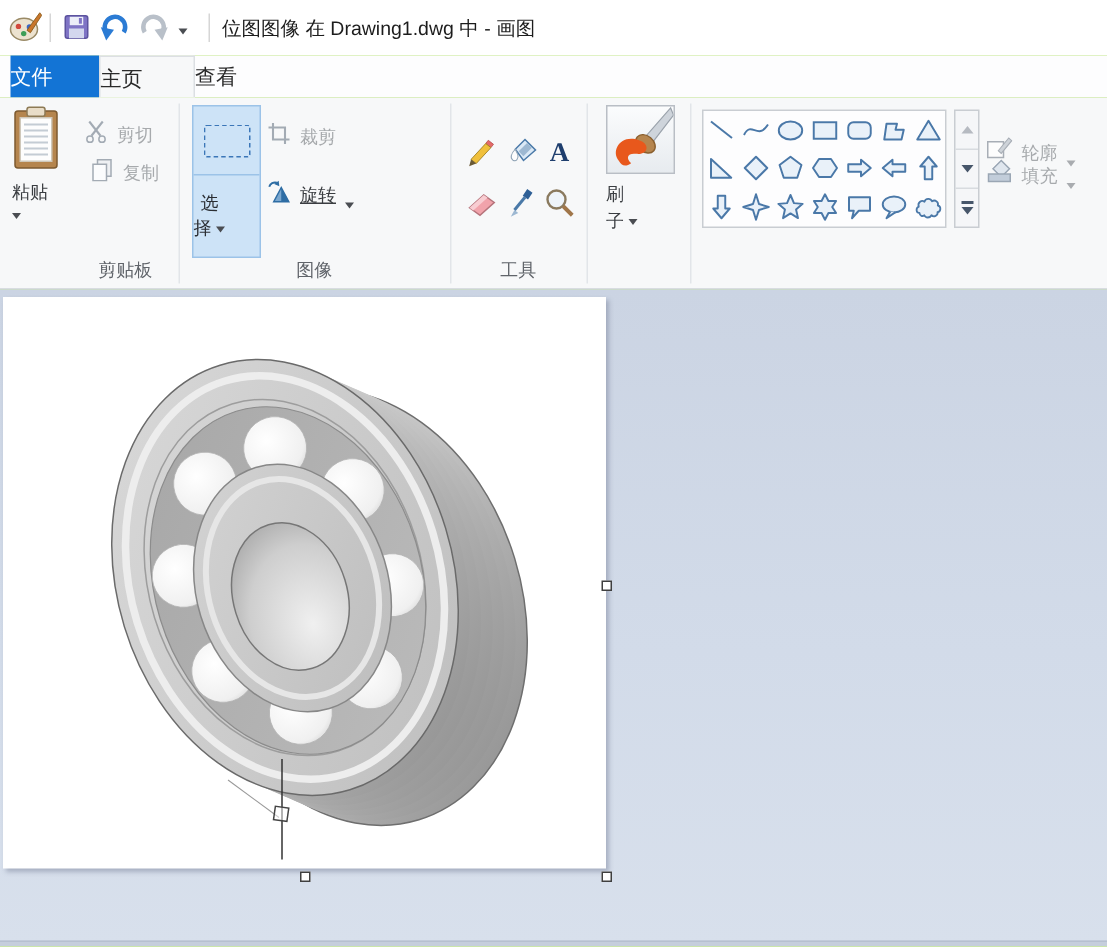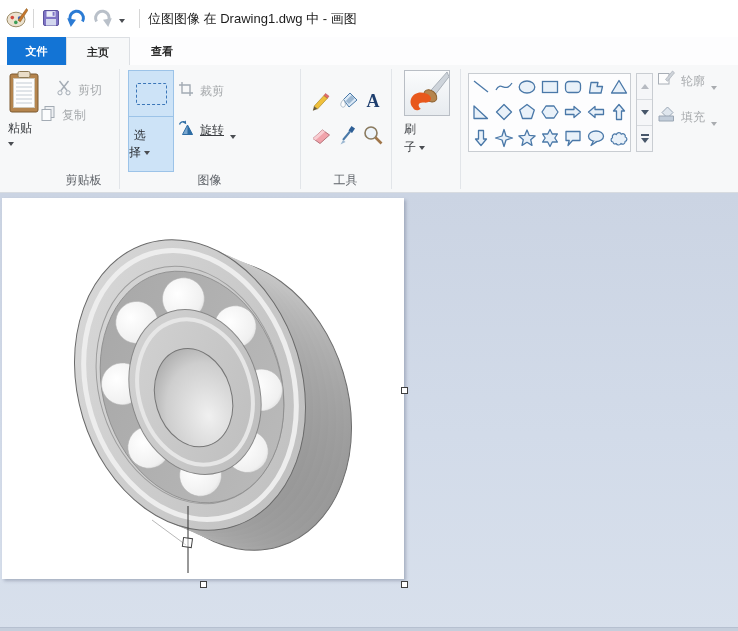--- a/index.html
+++ b/index.html
@@ -12,21 +12,21 @@
   
   .titlebar { position:absolute; left:0; top:0; width:738px; height:37px; background:#fff; }
   .qat-icon { position:absolute; top:8px; }
   .vsep { position:absolute; top:9px; width:1px; height:19px; background:#d6d6d6; }
   .win-title { position:absolute; left:148px; top:0; height:37px; line-height:37px; font-size:13px; color:#1c1c1c; white-space:nowrap; }
   .qat-more { position:absolute; left:117px; top:13px; width:12px; height:12px; }
   .qat-more .bar { width:9px; height:1.5px; background:#444; margin:1px auto 2px auto; }
   .qat-more .caret { margin-left:2px; }
   
   .tabrow { position:absolute; left:0; top:37px; width:738px; height:28px; background:#fdfdfe; }
-  .tab { position:absolute; top:0; height:28px; line-height:28px; text-align:center; font-size:11px; color:#2a2a2a; cursor:default;font-weight:bold; }
+  .tab { position:absolute; top:0; height:28px; line-height:28px; text-align:left; font-size:14px; color:#2a2a2a; cursor:default; }
   .tab-file { left:7px; width:59px; background:#1374d5; color:#fff; }
   .tab-home { left:66px; width:64px; background:#f7f8f9; border:1px solid #dcdfe3; border-bottom:none; }
   .tab-view { left:130px; width:64px; }
   
   .ribbon { position:absolute; left:0; top:65px; width:738px; height:128px; background:#f7f8f9; border-bottom:1px solid #d8dce1; }
   .rdiv { position:absolute; top:4px; height:120px; width:1px; background:#e2e5e9; }
   .grouplabel { position:absolute; bottom:3px; font-size:12px; color:#60646a; text-align:center; }
   .caret { display:inline-block; width:0; height:0; border-left:3.5px solid transparent; border-right:3.5px solid transparent; border-top:4px solid #4a4d52; vertical-align:middle; }
   .caret.dis { border-top-color:#a9acb0; }
   .rrow { position:absolute; height:22px; display:flex; align-items:flex-end; gap:6px; white-space:nowrap; font-size:12px; cursor:default; }
@@ -136,21 +136,21 @@
       <span>
         <svg width="16" height="16" viewBox="0 0 16 16" fill="none" stroke="#a3abb4">
           <line x1="3.5" y1="1" x2="11" y2="10.5" stroke-width="1.4"></line>
           <line x1="12.5" y1="1" x2="5" y2="10.5" stroke-width="1.4"></line>
           <circle cx="4" cy="12.8" r="2.1"></circle>
             <circle cx="12" cy="12.8" r="2.1"></circle>
         </svg>
       </span>
       <span>剪切</span>
     </div>
-    <div class="rrow dis" style="left:40px; top:37px;">
+    <div class="rrow dis" style="left:60px; top:37px;">
       <span>
         <svg width="16" height="16" viewBox="0 0 16 16">
           <rect x="5" y="1.5" width="9" height="11" fill="#eef0f3" stroke="#a3abb4"></rect>
           <rect x="2" y="4.5" width="9" height="11" fill="#fbfcfd" stroke="#a3abb4"></rect>
         </svg>
       </span>
       <span>复制</span>
     </div>
     <div class="grouplabel" style="left:0; width:119px;padding-left:48px;">剪贴板</div>
 
@@ -351,21 +351,21 @@
           <span class="tri-up"></span>
         </span>
       <span class="scrollbtn">
           <span class="tri-dn"></span>
         </span>
       <span class="scrollbtn">
           <span class="exp-bar"></span>
           <span class="tri-dn"></span>
         </span>
     </div>
-    <div class="rrow dis" style="left:657px; top:3px;">
+    <div class="rrow dis" style="left:657px; top:24px;">
       <span>
         <svg width="18" height="18" viewBox="0 0 18 18">
           <rect x="1.5" y="4.5" width="10.5" height="10.5" fill="#fdfdfd" stroke="#a8aeb6"></rect>
           <path d="M8.5 10.5 L15.5 2 L17.5 3.8 L10.5 12.3 Z" fill="#ced3d9" stroke="#a8aeb6" stroke-width="0.7"></path>
         </svg>
       </span>
       <span>轮廓</span>
       <span class="caret dis"></span>
     </div>
     <div class="rrow dis" style="left:657px; top:39px;">

